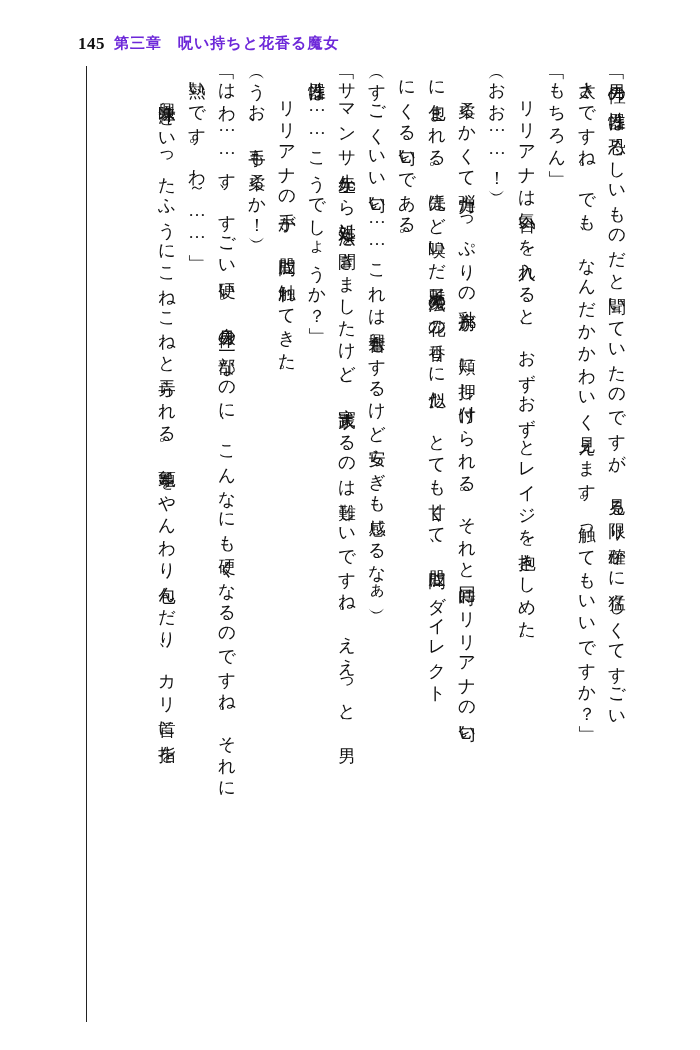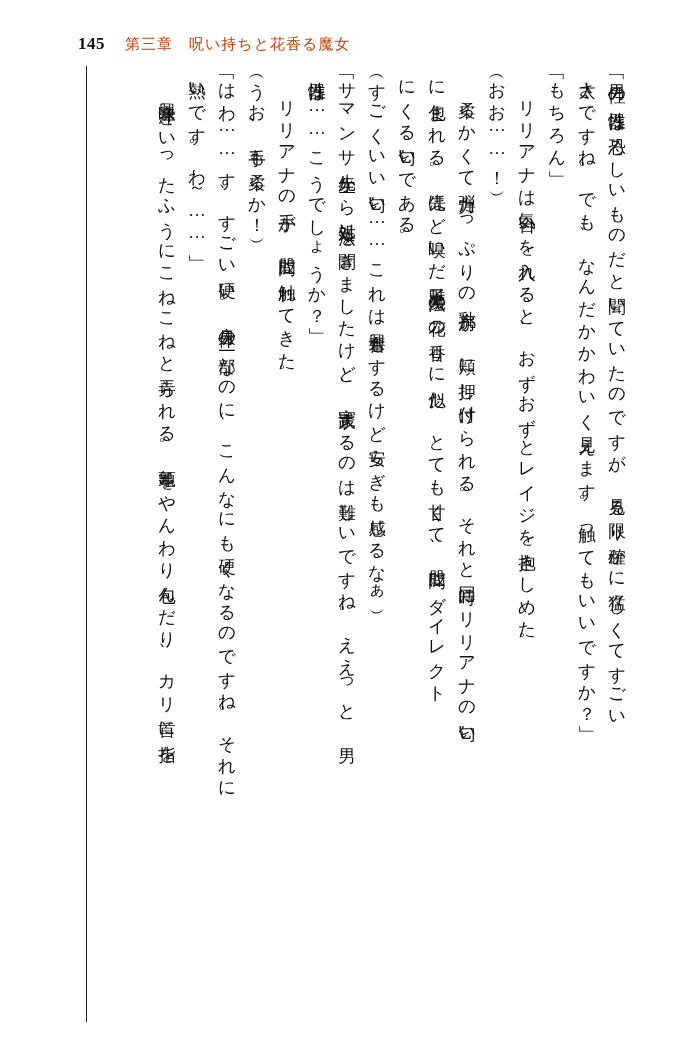--- a/index.html
+++ b/index.html
@@ -20,34 +20,35 @@
     height: 1050px;
     box-sizing: border-box;
     background: #ffffff;
   }
   
   .header {
     position: absolute;
     top: 34px;
     left: 78px;
     display: flex;
-    align-items: center;
-    gap: 20px;
+    align-items: flex-start;
+    gap: 9px;
     white-space: nowrap;
   }
   .page-number {
     font-size: 17px;
     font-weight: bold;
     letter-spacing: 0.5px;
     color: #111111;
   }
   .running-head {
     font-size: 15px;
-    color: #c2410c;
+    color: #6d28d9;
     letter-spacing: 1px;
+    font-weight: bold;
   }
   
   .vrule {
     position: absolute;
     left: 86px;
     top: 66px;
     width: 1px;
     height: 956px;
     background: #222222;
   }

